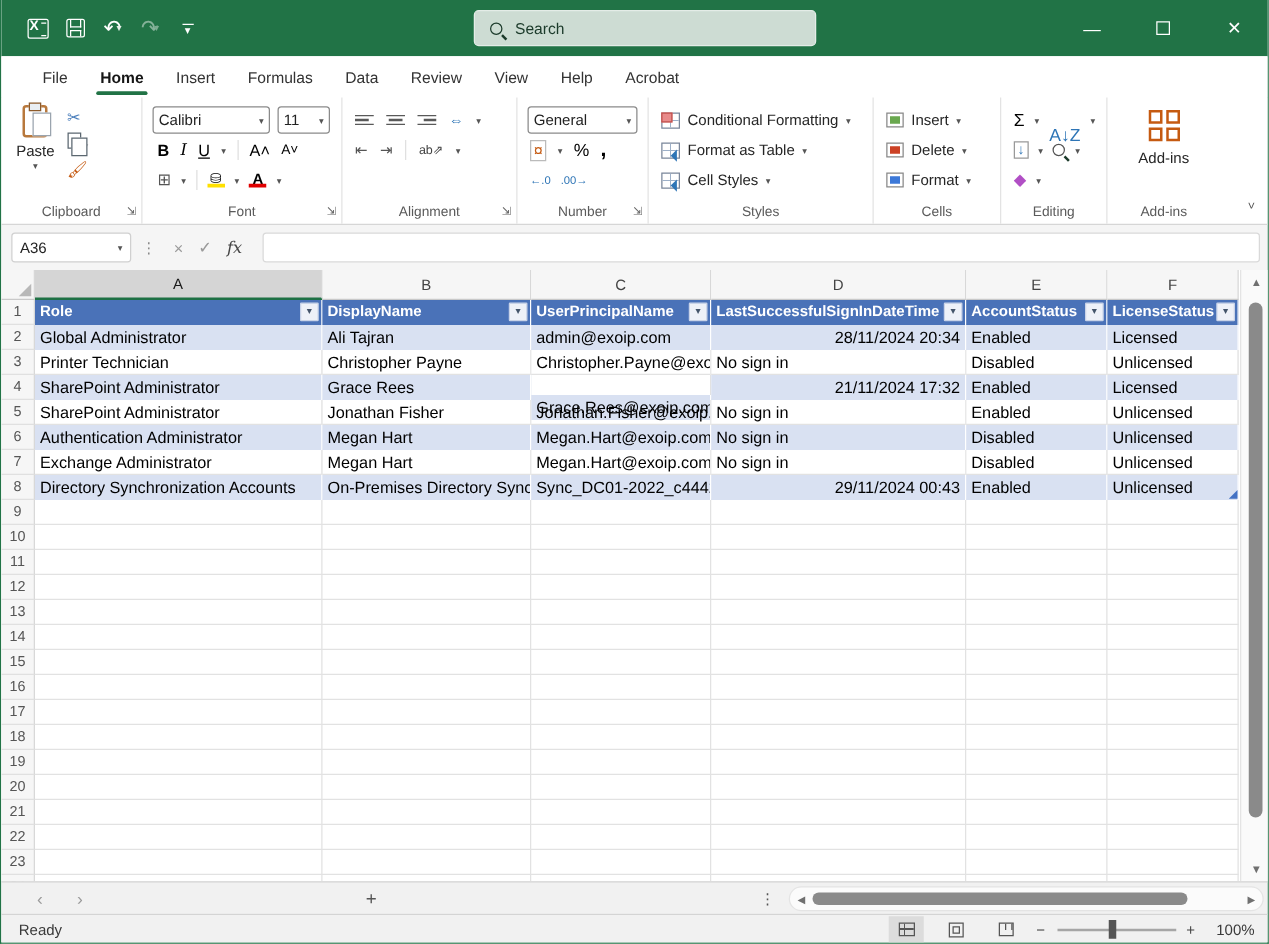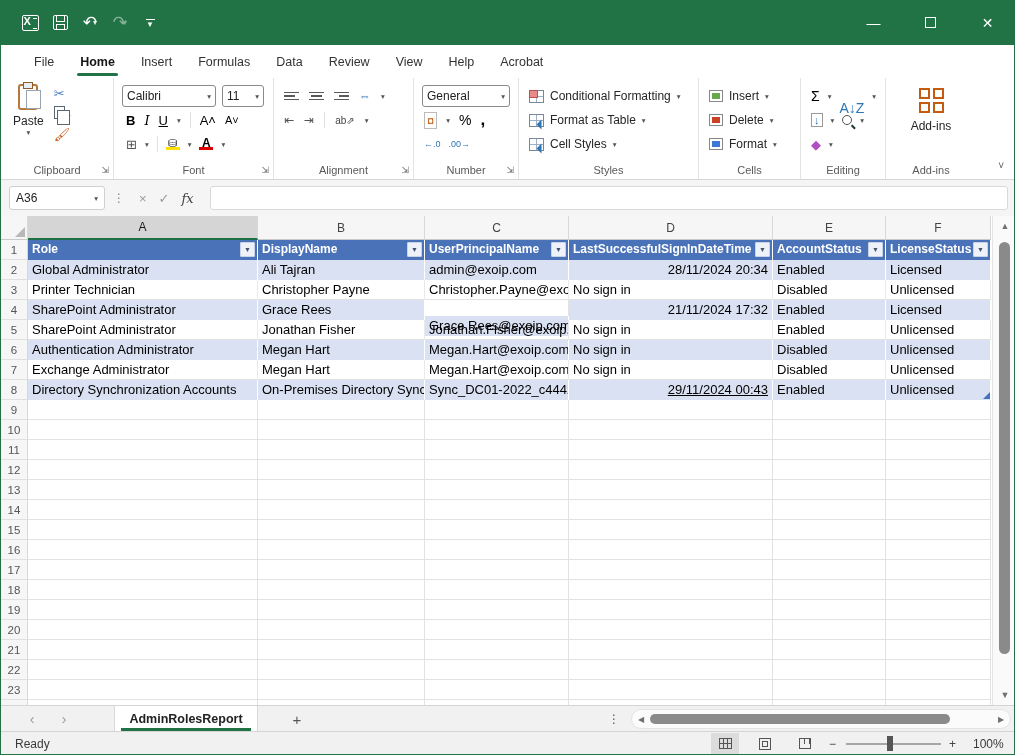--- a/index.html
+++ b/index.html
@@ -153,20 +153,24 @@
         <span class="xl-logo"></span>
       </span>
     <span class="qat-btn">
         <span class="save-ic"></span>
       </span>
     <span class="qat-btn">↶<span class="chev">▾</span></span>
     <span class="qat-btn" style="opacity:.45">↷<span class="chev">▾</span></span>
     <span class="qat-btn">
         <span class="qat-custom"><i></i>▾</span>
       </span>
+  </div>
+  <div id="search-box">
+    <span class="mag"></span>
+    <span>Search</span>
   </div>
   <div class="win-controls">
     <span class="win-btn">—</span>
     <span class="win-btn">
         <span class="max-ic"></span>
       </span>
     <span class="win-btn">✕</span>
   </div>
 </div>
 
@@ -491,36 +495,35 @@
       <div class="tcell band" style="left: 885px; top: 124px; width: 105px;">Unlicensed</div>
       <div class="tcell plain" style="left: 27px; top: 144px; width: 230px;">Exchange Administrator</div>
       <div class="tcell plain" style="left: 257px; top: 144px; width: 167px;">Megan Hart</div>
       <div class="tcell plain" style="left: 424px; top: 144px; width: 144px;">Megan.Hart@exoip.com</div>
       <div class="tcell plain" style="left: 568px; top: 144px; width: 204px;">No sign in</div>
       <div class="tcell plain" style="left: 772px; top: 144px; width: 113px;">Disabled</div>
       <div class="tcell plain" style="left: 885px; top: 144px; width: 105px;">Unlicensed</div>
       <div class="tcell band" style="left: 27px; top: 164px; width: 230px;">Directory Synchronization Accounts</div>
       <div class="tcell band" style="left: 257px; top: 164px; width: 167px;">On-Premises Directory Synchronization Service Account</div>
       <div class="tcell band" style="left: 424px; top: 164px; width: 144px;">Sync_DC01-2022_c4442</div>
-      <div class="tcell band num" style="left: 568px; top: 164px; width: 204px; text-decoration: underline;">29/11/2024 00:43</div>
+      <div class="tcell band num" style="left: 568px; top: 164px; width: 204px;">29/11/2024 00:43</div>
       <div class="tcell band" style="left: 772px; top: 164px; width: 113px;">Enabled</div>
       <div class="tcell band" style="left: 885px; top: 164px; width: 105px;">Unlicensed</div>
       <div id="tbl-handle" style="left: 982px; top: 176px;"></div>
     </div>
   <div id="vscroll">
     <span class="vs-arrow" style="top:2px;">▲</span>
     <div id="vthumb"></div>
     <span class="vs-arrow" style="bottom:2px;">▼</span>
   </div>
 </div>
 
 <div id="tabstrip">
   <span class="nav-arrow" style="left:18px;">‹</span>
   <span class="nav-arrow" style="left:50px;">›</span>
-  <div id="sheet-tab">AdminRolesReport</div>
   <span id="add-sheet">+</span>
   <span id="tab-dots">⋮</span>
   <div id="hscroll">
     <span class="hs-arrow" style="left:1px;">◀</span>
     <div id="hthumb"></div>
     <span class="hs-arrow" style="right:1px;">▶</span>
   </div>
 </div>
 
 <div id="statusbar">

